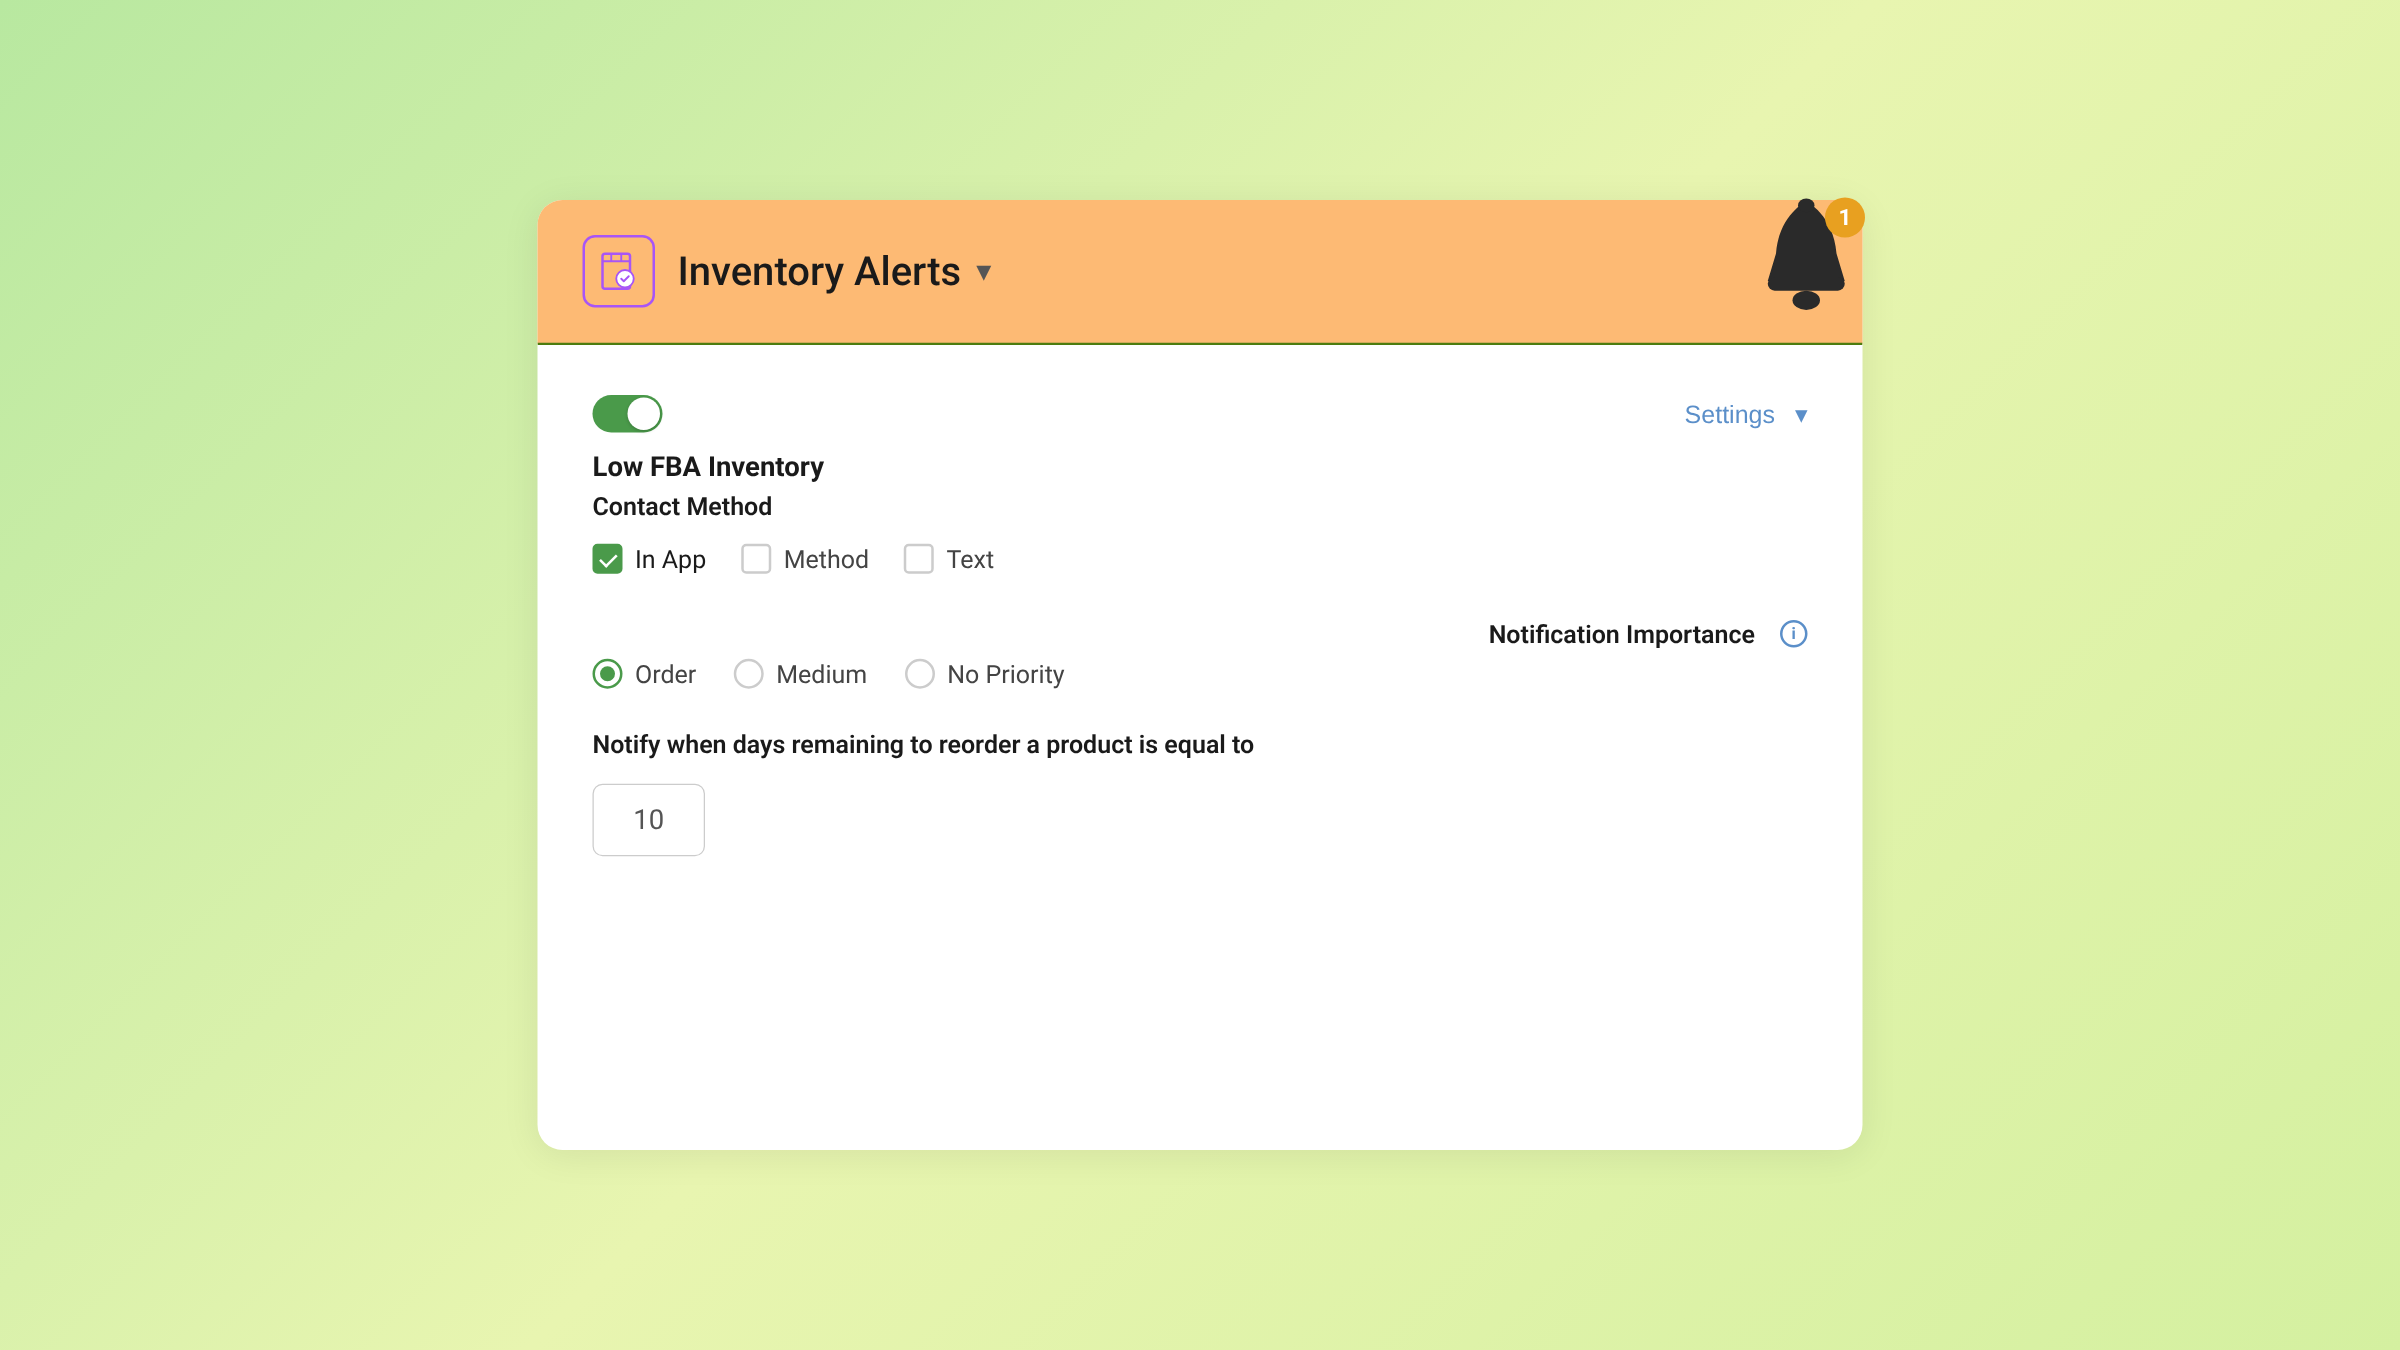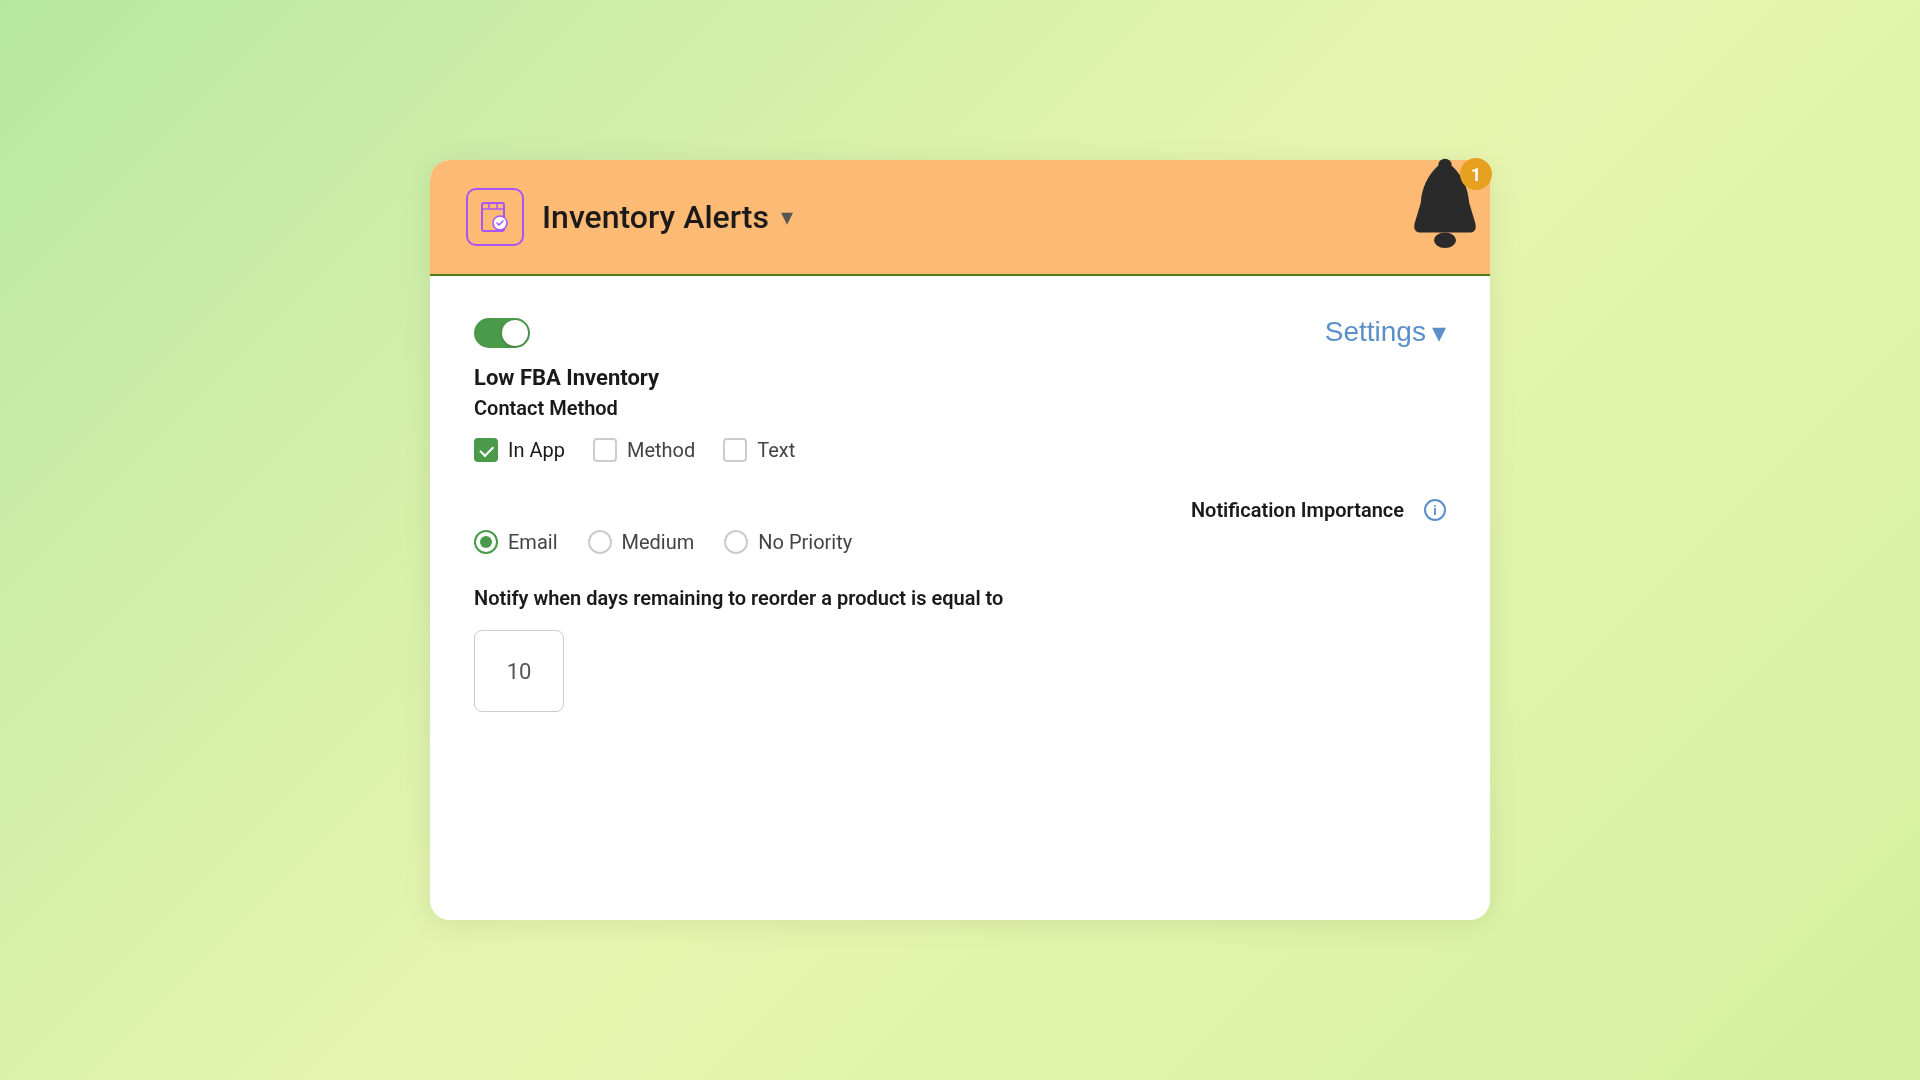--- a/index.html
+++ b/index.html
@@ -112,25 +112,25 @@
       background: white;
       border-radius: 50%;
       position: absolute;
       top: 2px;
       right: 2px;
       box-shadow: 0 1px 3px rgba(0,0,0,0.2);
     }
 
     .settings-btn {
       color: #5b8fc9;
-      font-size: 28px;
+      font-size: 20px;
       font-weight: 500;
       display: flex;
-      align-items: flex-start;
-      gap: 6px;
+      align-items: flex-end;
+      gap: 16px;
       cursor: pointer;
       background: none;
       border: none;
     }
 
     .section-title {
       font-size: 22px;
       font-weight: 700;
       color: #1a1a1a;
       margin-bottom: 6px;
@@ -264,21 +264,21 @@
 
     .notify-text {
       font-size: 20px;
       font-weight: 600;
       color: #1a1a1a;
       margin-bottom: 20px;
     }
 
     .days-input {
       width: 90px;
-      height: 82px;
+      height: 58px;
       border: 1.5px solid #ccc;
       border-radius: 8px;
       font-size: 22px;
       color: #555;
       text-align: center;
       display: flex;
       align-items: center;
       justify-content: center;
     }
   </style>
@@ -346,21 +346,21 @@
       </div>
     </div>
 
     <div class="importance-row">
       <div class="subsection-title" style="margin-bottom:0;">Notification Importance</div>
       <div class="info-icon">i</div>
     </div>
     <div class="radio-row">
       <div class="radio-item">
         <div class="radio checked"></div>
-        <span class="radio-label">Email</span>
+        <span class="radio-label">Order</span>
       </div>
       <div class="radio-item">
         <div class="radio"></div>
         <span class="radio-label">Medium</span>
       </div>
       <div class="radio-item">
         <div class="radio"></div>
         <span class="radio-label">No Priority</span>
       </div>
     </div>

